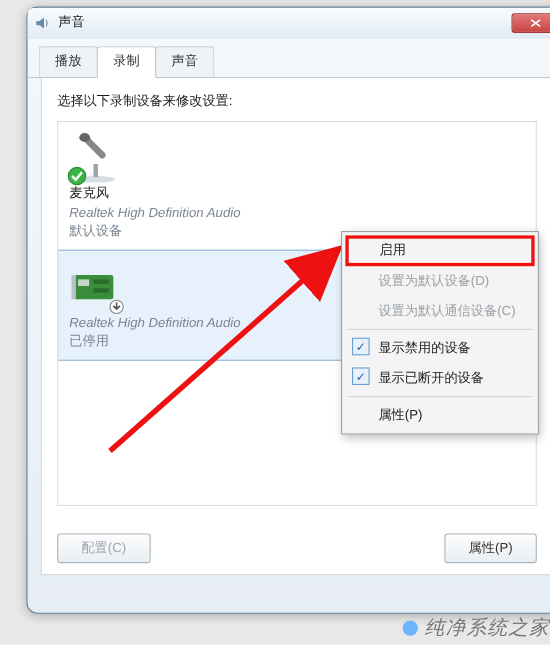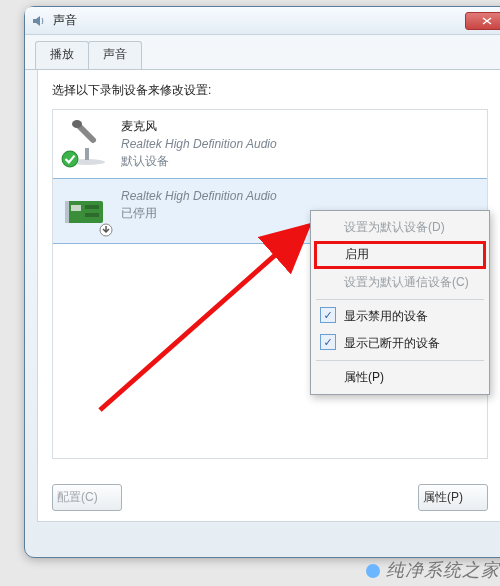--- a/index.html
+++ b/index.html
@@ -80,20 +80,21 @@
     border: 1px solid #d6dde3;
     height: 350px;
     overflow: hidden;
     background: #fff;
   }
   .device-item {
     display: flex;
     padding: 8px 10px;
     border-bottom: 1px solid #eef1f4;
     align-items: flex-start;
+    flex-direction: column;
   }
   .device-item.selected {
     background: #e6f1fb;
     border: 1px solid #8fb8dc;
     margin: -1px;
   }
   .device-icon-wrap {
     width: 48px; height: 48px;
     position: relative;
     margin-right: 10px;
@@ -103,21 +104,21 @@
   .dev-text .driver { color: #7a8590; font-size: 12px; margin-top: 2px; font-style: italic; }
   .dev-text .status { color: #7a8590; font-size: 12px; margin-top: 2px; }
   .bottom-buttons {
     position: absolute;
     left: 14px; right: 14px; bottom: 10px;
     display: flex;
     justify-content: space-between;
     align-items: center;
   }
   .btn {
-    padding: 4px 4px;
+    padding: 4px 21px;
     border: 1px solid #a8b2bb;
     background: linear-gradient(#fdfdfe,#e9eef2);
     border-radius: 3px;
     font-size: 12px;
     color: #333;
     min-width: 70px;
     text-align: left;
   }
   .btn.disabled { color: #a0a6ac; }
   .right-btns { display: flex; gap: 8px; }
@@ -184,20 +185,21 @@
     <span class="title">声音</span>
     <div class="close-btn">
       <svg width="10" height="8">
           <path stroke="#fff" stroke-width="1.5" d="M1 1l8 6M9 1L1 7"></path>
         </svg>
     </div>
   </div>
 
   <div class="tabs">
     <div class="tab">播放</div>
+    <div class="tab active">录制</div>
     <div class="tab">声音</div>
   </div>
 
   <div class="panel-body">
     <div class="instruction">选择以下录制设备来修改设置:</div>
 
     <div class="device-list">
 
       <div class="device-item">
         <div class="device-icon-wrap">
@@ -244,22 +246,22 @@
     <div class="bottom-buttons">
       <div class="btn disabled">配置(C)</div>
       <div class="right-btns">
         <div class="btn">属性(P)</div>
       </div>
     </div>
   </div>
 </div>
 
 <div class="context-menu">
+  <div class="menu-item highlight-enable">启用</div>
   <div class="menu-item disabled">设置为默认设备(D)</div>
-  <div class="menu-item highlight-enable">启用</div>
   <div class="menu-item disabled">设置为默认通信设备(C)</div>
   <div class="menu-sep"></div>
   <div class="menu-item">
     <span class="menu-check">✓</span>
     <span>显示禁用的设备</span>
   </div>
   <div class="menu-item">
     <span class="menu-check">✓</span>
     <span>显示已断开的设备</span>
   </div>

